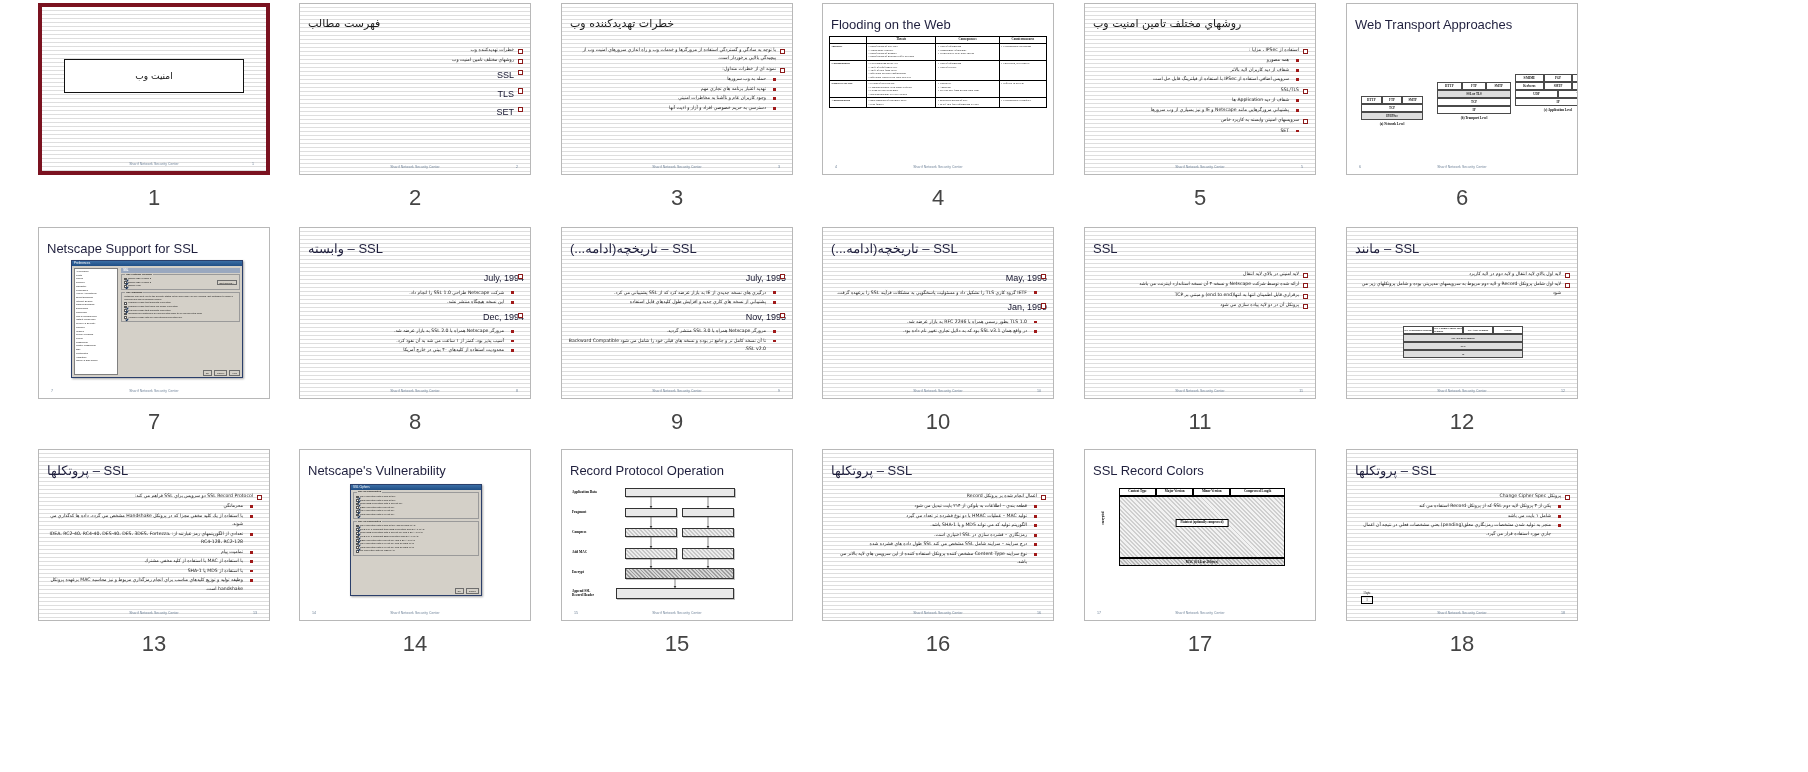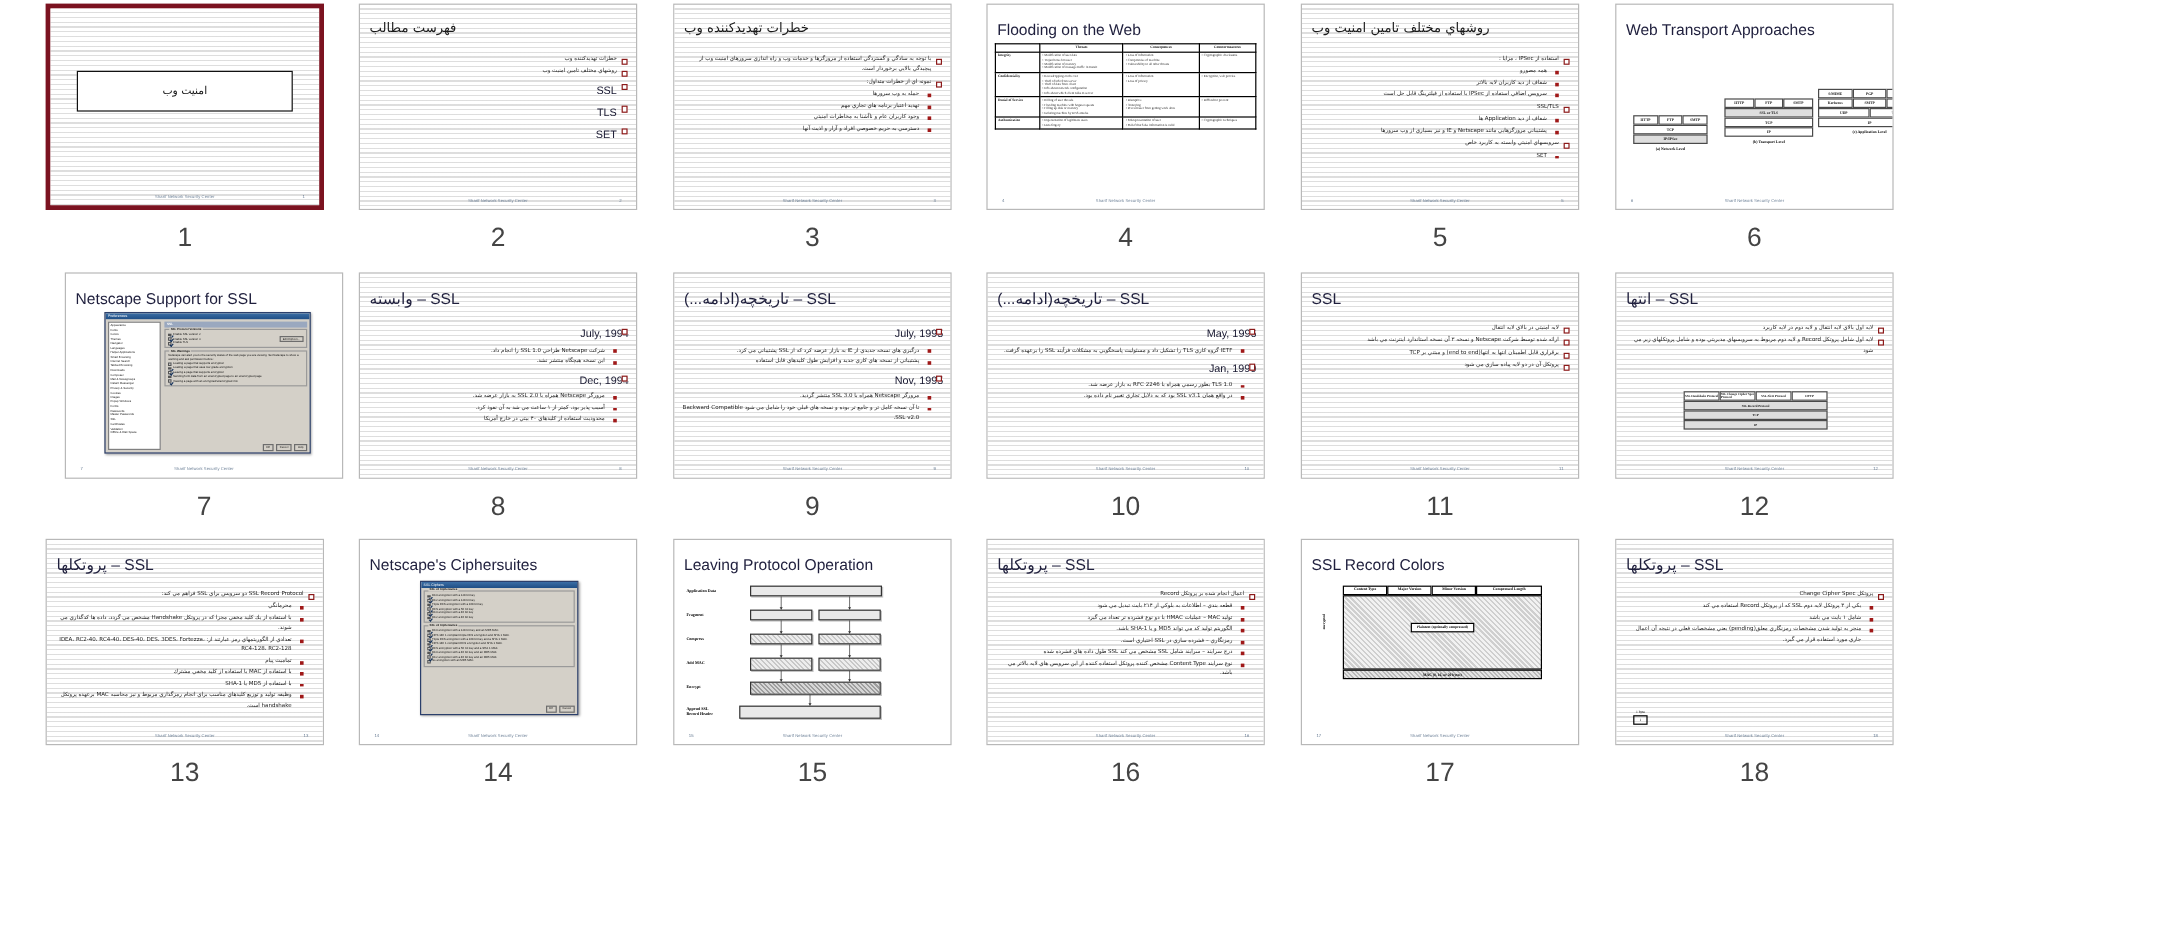--- a/index.html
+++ b/index.html
@@ -585,21 +585,21 @@
         <div class="ruled"></div>
         <div class="slide-title-box">امنيت وب</div>
         <div class="footer">Sharif Network Security Center</div>
         <div class="pgnum rtl">1</div>
       </div>
       <div class="slide-num">1</div>
     </div>
     <div class="cell" style="left: 1336px; top: 227px; width: 252px;">
       <div class="slide">
         <div class="ruled"></div>
-        <div class="s-title en">SSL – انتها</div>
+        <div class="s-title en">SSL – مانند</div>
         <div class="body-rtl">
           <div class="lvl1"><span>لايه اول بالاي لايه انتقال و لايه دوم در لايه كاربرد</span></div>
           <div class="lvl1"><span>لايه اول شامل پروتكل Record و لايه دوم مربوط به سرويسهاي مديريتي بوده و شامل پروتكلهاي زير مي شود</span></div>
         </div>
         <div class="stackwrap" style="left: 56px; top: 98px; width: 120px;">
           <div class="srow">
             <div style="flex: 1 1 0%; font-size: 2.6px;">SSL Handshake Protocol</div>
             <div style="flex: 1 1 0%; font-size: 2.6px;">SSL Change Cipher Spec Protocol</div>
             <div style="flex: 1 1 0%; font-size: 2.6px;">SSL Alert Protocol</div>
             <div style="flex: 1 1 0%; font-size: 2.6px;">HTTP</div>
@@ -678,21 +678,21 @@
           <div class="lvl1 datei" style="text-align: right;"><span class="big-date">Dec, 1994</span></div>
           <div class="lvl2"><span>مرورگر Netscape همراه با SSL 2.0 به بازار عرضه شد.</span></div>
           <div class="lvl2"><span>آسيب پذير بود، كمتر از ۱ ساعت مي شد به آن نفوذ كرد.</span></div>
           <div class="lvl2"><span>محدوديت استفاده از كليدهاي ۴۰ بيتي در خارج آمريكا</span></div>
         </div>
         <div class="footer">Sharif Network Security Center</div>
         <div class="pgnum rtl">8</div>
       </div>
       <div class="slide-num">8</div>
     </div>
-    <div class="cell" style="left: 44px; top: 227px; width: 252px;">
+    <div class="cell" style="left: 28px; top: 227px; width: 252px;">
       <div class="slide plain">
         <div class="s-title en">Netscape Support for SSL</div>
         <div class="dlg" style="left: 32px; top: 32px; width: 172px; height: 118px;">
           <div class="dlg-tb">Preferences</div>
           <div class="dlg-body">
             <div class="dlg-tree">
               <div>Appearance</div>
               <div>Fonts</div>
               <div>Colors</div>
               <div>Themes</div>
@@ -826,21 +826,21 @@
           <div class="lvl2"><span>درج سرايند – سرايند شامل SSL مشخص مي كند SSL طول داده هاي فشرده شده</span></div>
           <div class="lvl2"><span>نوع سرايند Content Type مشخص كننده پروتكل استفاده كننده از اين سرويس هاي لايه بالاتر مي باشد.</span></div>
         </div>
         <div class="footer">Sharif Network Security Center</div>
         <div class="pgnum rtl">16</div>
       </div>
       <div class="slide-num">16</div>
     </div>
     <div class="cell" style="left: 551px; top: 449px; width: 252px;">
       <div class="slide plain">
-        <div class="s-title en">Leaving Protocol Operation</div>
+        <div class="s-title en">Record Protocol Operation</div>
         <div class="rpo">
           <div class="rpo-lbl" style="top: 6px;">Application Data</div>
           <div class="rpo-lbl" style="top: 26px;">Fragment</div>
           <div class="rpo-lbl" style="top: 46px;">Compress</div>
           <div class="rpo-lbl" style="top: 66px;">Add MAC</div>
           <div class="rpo-lbl" style="top: 86px;">Encrypt</div>
           <div class="rpo-lbl" style="top: 106px; width: 26px; line-height: 1.15;">Append SSL Record Header</div>
           <div class="rpo-box " style="left: 55px; top: 4px; width: 110px; height: 9px;"></div>
           <div class="rpo-box " style="left: 55px; top: 24px; width: 52px; height: 9px;"></div>
           <div class="rpo-box " style="left: 112px; top: 24px; width: 52px; height: 9px;"></div>
@@ -871,21 +871,21 @@
             <polygon points="103.7,102 106.3,102 105,104" fill="#333"></polygon>
           </svg>
         </div>
         <div class="footer">Sharif Network Security Center</div>
         <div class="pgnum">15</div>
       </div>
       <div class="slide-num">15</div>
     </div>
     <div class="cell" style="left: 289px; top: 449px; width: 252px;">
       <div class="slide plain">
-        <div class="s-title en">Netscape's Ciphersuites</div>
+        <div class="s-title en">Netscape's Vulnerability</div>
         <div class="dlg" style="left: 50px; top: 34px; width: 132px; height: 112px;">
           <div class="dlg-tb">SSL Ciphers</div>
           <div class="dlg-main" style="height: calc(100% - 5px);">
             <div class="grp">
               <div class="grp-t">SSL v2 Ciphersuites</div>
               <div class="chk on">
                 <i></i>
                 <span>RC4 encryption with a 128-bit key</span>
               </div>
               <div class="chk on">

